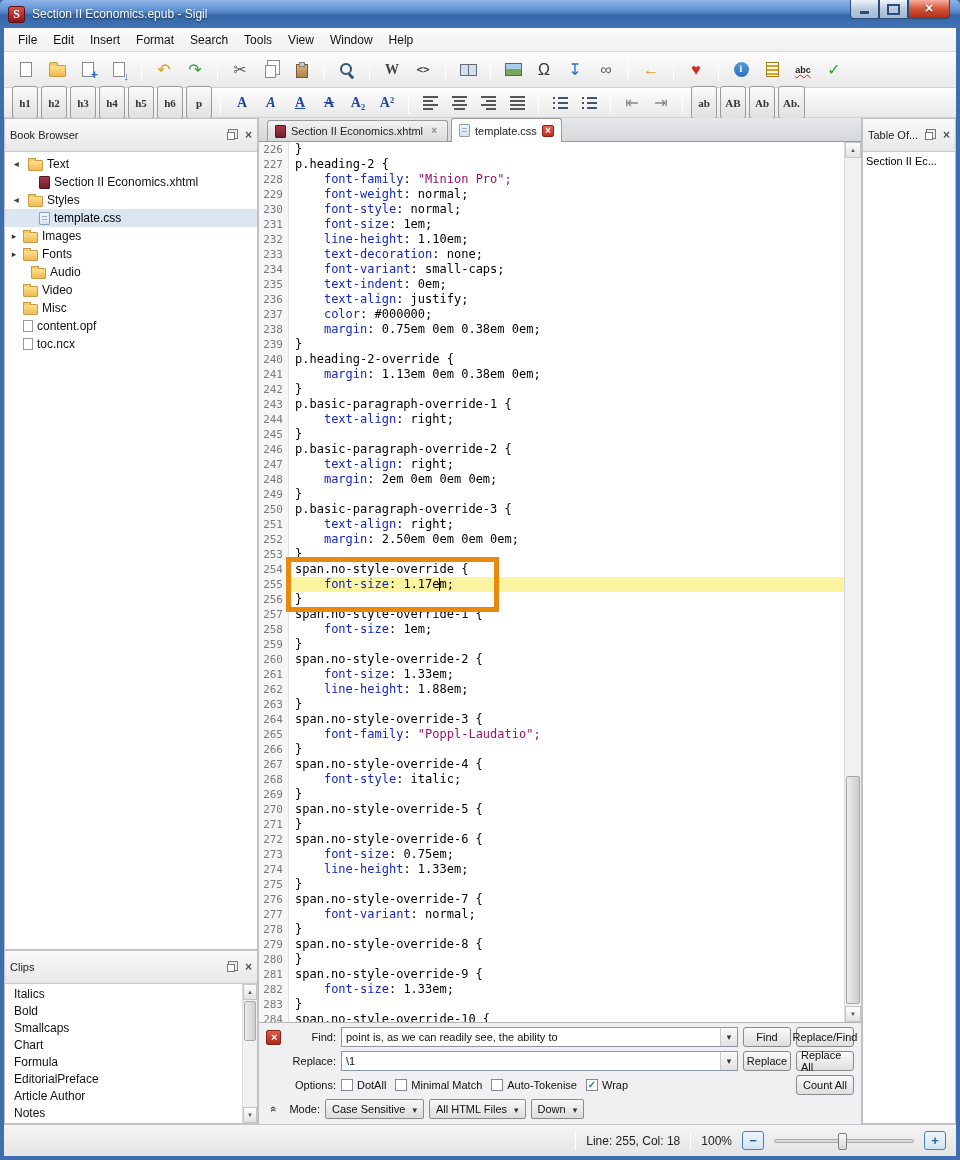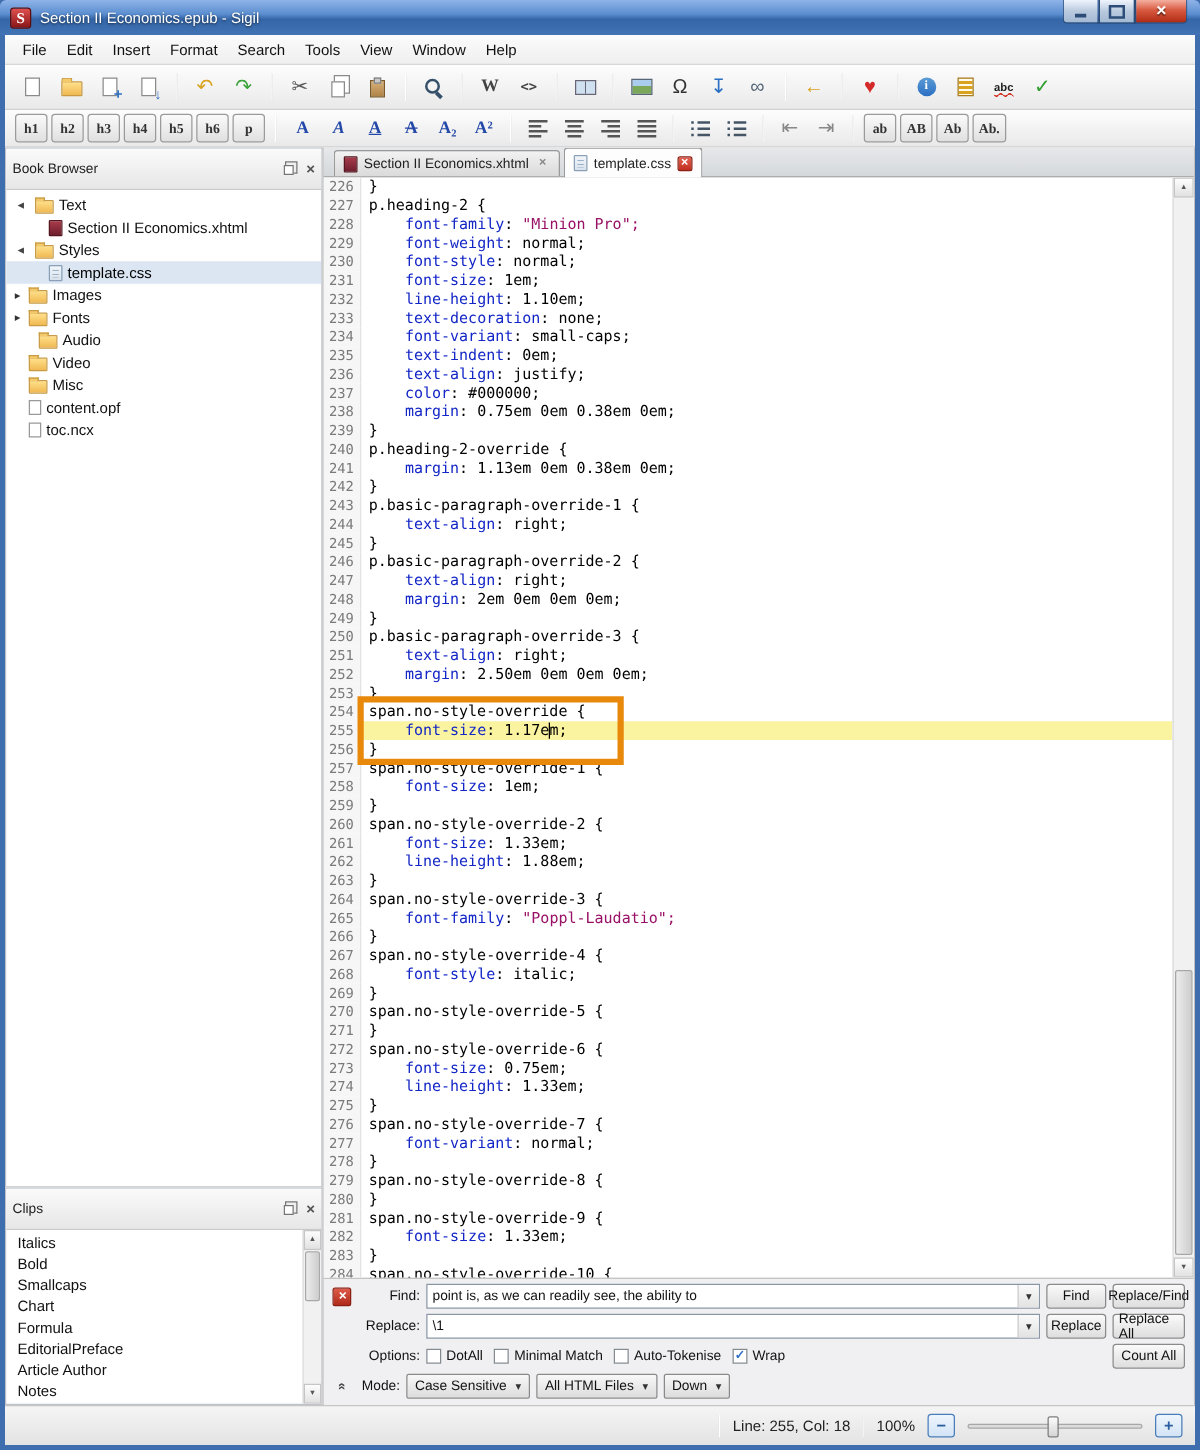--- a/index.html
+++ b/index.html
@@ -29,21 +29,21 @@
     display:flex; align-items:center; padding:0 6px; font-size:12px; color:#111; }
   .menu-item { padding:3px 8px; }
 
   
   .toolbar { flex:none; background:linear-gradient(#fdfdfd,#e9e9e9); border-bottom:1px solid #d0d0d0;
     display:flex; align-items:center; padding:0 8px; gap:3px; }
   .t1 { height:36px; }
   .t2 { height:30px; }
   .tb-sep { width:1px; height:22px; background:#c2c2c2; border-right:1px solid #fff; margin:0 5px; align-self:center; }
   .tbtn { min-width:28px; height:27px; display:flex; align-items:center; justify-content:center; }
-  .t2 .tbtn { height:23px; min-width:26px; }
+  .t2 .tbtn { height:33px; min-width:26px; }
   .tb-glyph { font-size:16px; line-height:1; }
   .g-serif { font:bold 14px "Liberation Serif", serif; }
   .g-code { font:bold 11px "DejaVu Sans Mono", monospace; }
   .g-abc { font:bold 9px "Liberation Sans", sans-serif; text-decoration:underline wavy #d02010; }
   .tb-textbtn { border:1px solid #9a9a9a; border-radius:3px; background:linear-gradient(#fafafa,#e0e0e0);
     font:bold 11px "Liberation Serif", serif; color:#333; padding:0 4px; min-width:24px; height:22px; }
   .fmt { font:bold 14px "Liberation Serif", serif; }
   .fmt-i { font-style:italic; }
   .fmt-u { text-decoration:underline; }
   .fmt-s { text-decoration:line-through; }
@@ -764,20 +764,34 @@
                 </span>
                 <span class="ddbtn">
                   <span>Down</span>
                   <span class="darr"></span>
                 </span>
               </span>
           </div>
         </div>
       </div>
 
+      <div class="right-col">
+        <div class="panel tocp">
+          <div class="phead">
+            <span class="ptitle">Table Of...</span>
+            <span class="picons">
+              <span class="undock-ico"></span>
+              <span class="close-ico"></span>
+            </span>
+          </div>
+          <div class="toc-body">
+            <div class="toc-entry">Section II Ec...</div>
+          </div>
+        </div>
+      </div>
     </div>
 
     <div class="statusbar">
       <span class="ssep"></span>
       <span>Line: 255, Col: 18</span>
       <span class="ssep"></span>
       <span>100%</span>
       <span class="zbtn zout"></span>
       <span class="ztrack">
         <span class="zhandle"></span>

